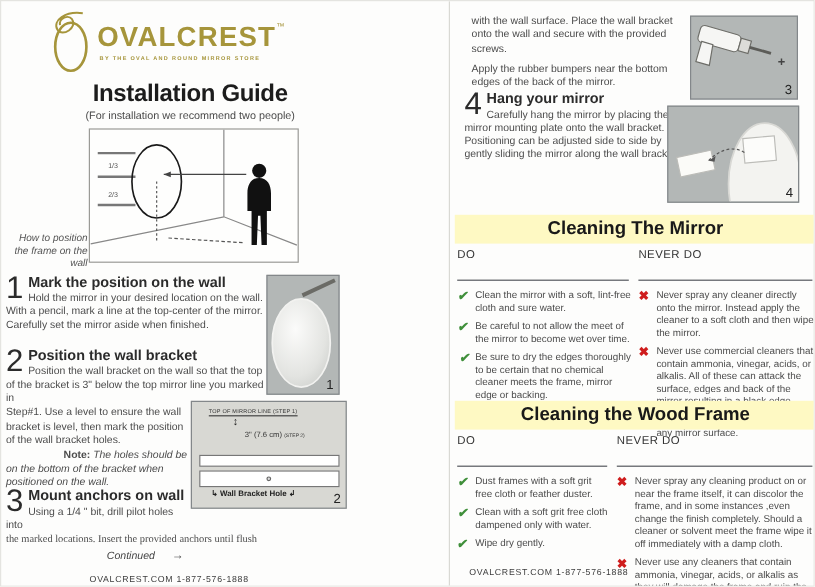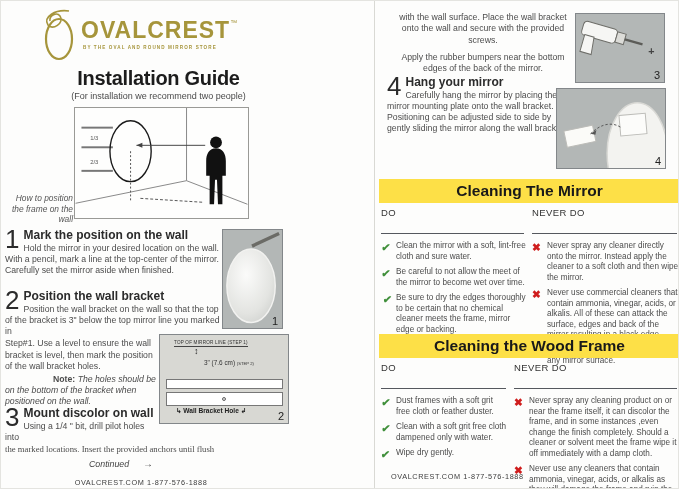--- a/index.html
+++ b/index.html
@@ -57,29 +57,29 @@
   .fig2-varrow { position:absolute; left:34px; top:12px; font-size:9px; color:#222; line-height:1; }
 
   
   .continued { position:absolute; left:88px; top:457px; font-size:8.8px; font-style:italic; color:#444; }
   .continued .arr { font-style:normal; font-weight:700; margin-left:14px; font-size:10px; }
   .page-footer { font-size:7.3px; letter-spacing:0.6px; color:#3c3c3c; }
   .footer-left { position:absolute; left:0; top:477px; width:280px; text-align:center; }
   .footer-right { position:absolute; left:12px; top:471px; }
 
   
-  .cont-text { position:absolute; left:14px; top:11px; width:180px; font-size:8.7px; line-height:1.3; color:#4c4c4c;text-align:center; }
+  .cont-text { position:absolute; left:14px; top:11px; width:180px; font-size:8.7px; line-height:1.3; color:#4c4c4c; }
   .cont-text p + p { margin-top:6px; }
   .step4 { left:8px; top:73px; width:188px; }
 
   
   .section { position:absolute; left:0; width:301px; }
   .sec-mirror { top:178px; }
   .sec-frame { top:333px; }
-  .sec-band { background:#fde047; height:24px; display:flex; align-items:center; justify-content:center; }
+  .sec-band { background:#fef9c3; height:24px; display:flex; align-items:center; justify-content:center; }
   .sec-title { font-size:15.5px; font-weight:700; color:#191919; }
   .col-heads { display:flex; margin-top:4px; }
   .col-head { font-size:9.5px; color:#333; letter-spacing:0.4px; border-bottom:1.4px solid #55585e; padding-bottom:15px; }
   .mirror-cols .h-do   { width:143px; margin-left:2px; }
   .mirror-cols .h-nd   { width:145px; margin-left:8px; }
   .frame-cols  .h-do   { width:125px; margin-left:2px; }
   .frame-cols  .h-nd   { width:163px; margin-left:8px; }
   .cols { display:flex; margin-top:7px; }
   .col { display:flex; flex-direction:column; }
   .mirror-cols .c-do { width:145px; margin-left:2px; }
@@ -150,21 +150,21 @@
     <div class="step" style="top:287px; width:216px;">
       <span class="step-num">2</span>
       <div class="step-head">Position the wall bracket</div>
       <div class="step-body">Position the wall bracket on the wall so that the top of the bracket is 3" below the top mirror line you marked in</div>
       <div class="step-body narrow">Step#1. Use a level to ensure the wall bracket is level, then mark the position of the wall bracket holes.</div>
       <div class="note"><b>Note:</b> <span>The holes should be on the bottom of the bracket when positioned on the wall.</span></div>
     </div>
 
     <div class="step" style="top:404px; width:154px;">
       <span class="step-num">3</span>
-      <div class="step-head">Mount discolor on wall</div>
+      <div class="step-head">Mount anchors on wall</div>
       <div class="step-body narrow">Using a 1/4 " bit, drill pilot holes into</div>
       <div class="step-body wide">the marked locations. Insert the provided anchors until flush</div>
     </div>
 
     <div class="fig fig1">
       <svg class="svg-fill" viewBox="0 0 61 100">
         <defs>
           <radialGradient id="mir" cx="40%" cy="35%" r="75%">
             <stop offset="0%" stop-color="#fbfbfa"></stop>
             <stop offset="70%" stop-color="#e3e4e1"></stop>

